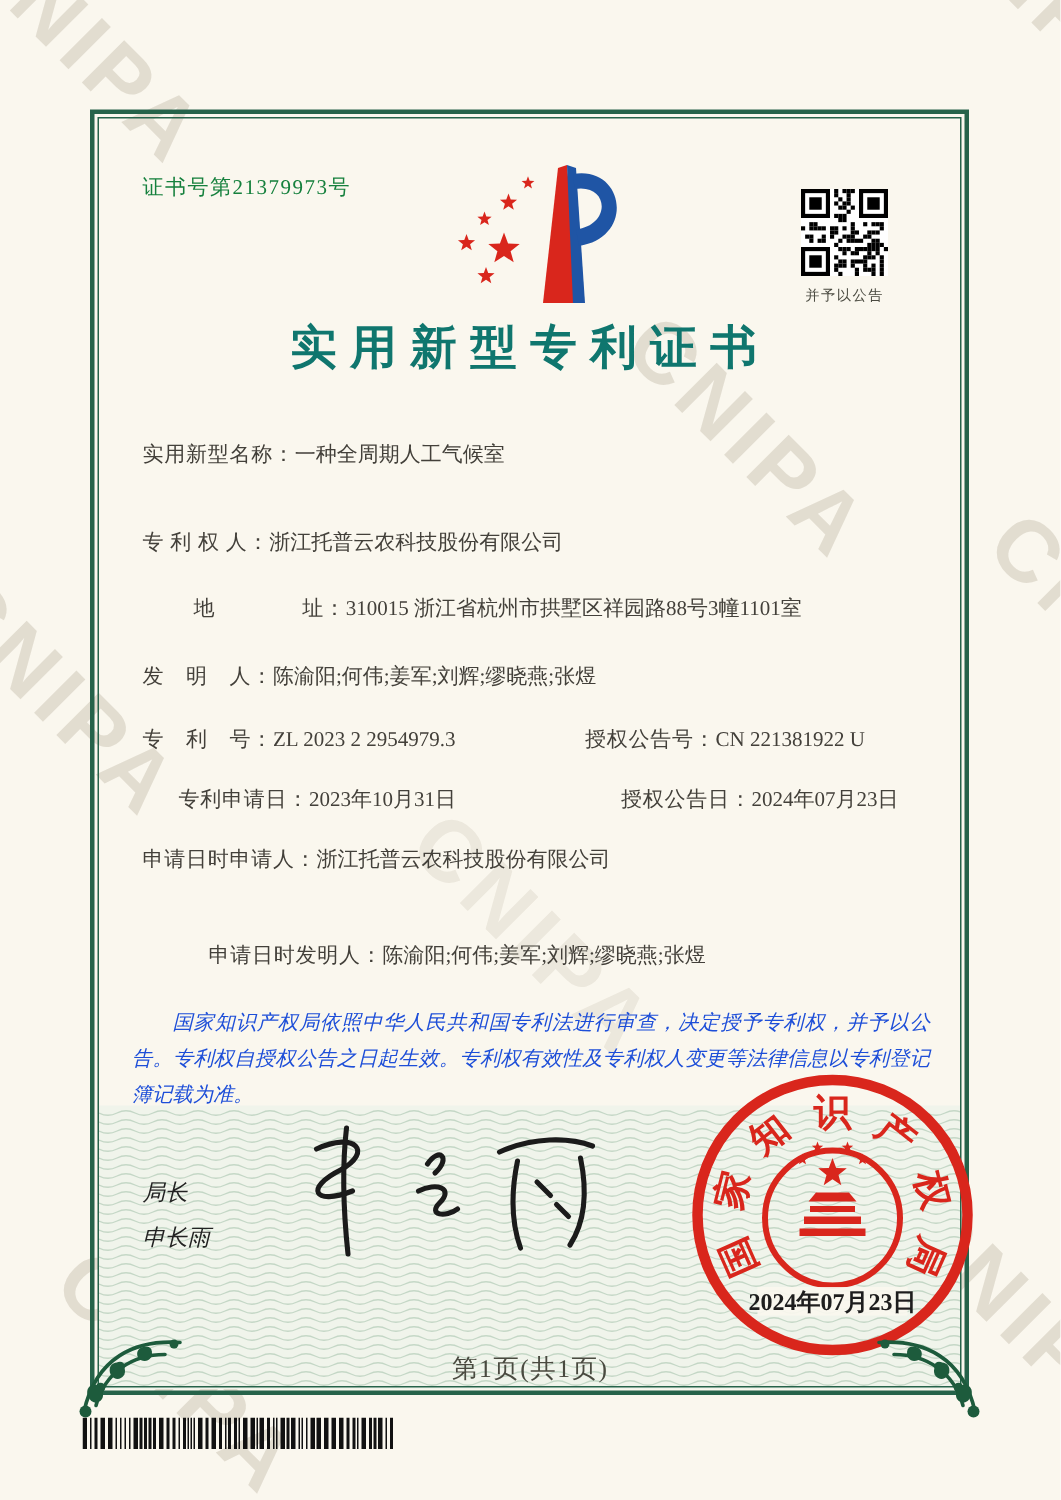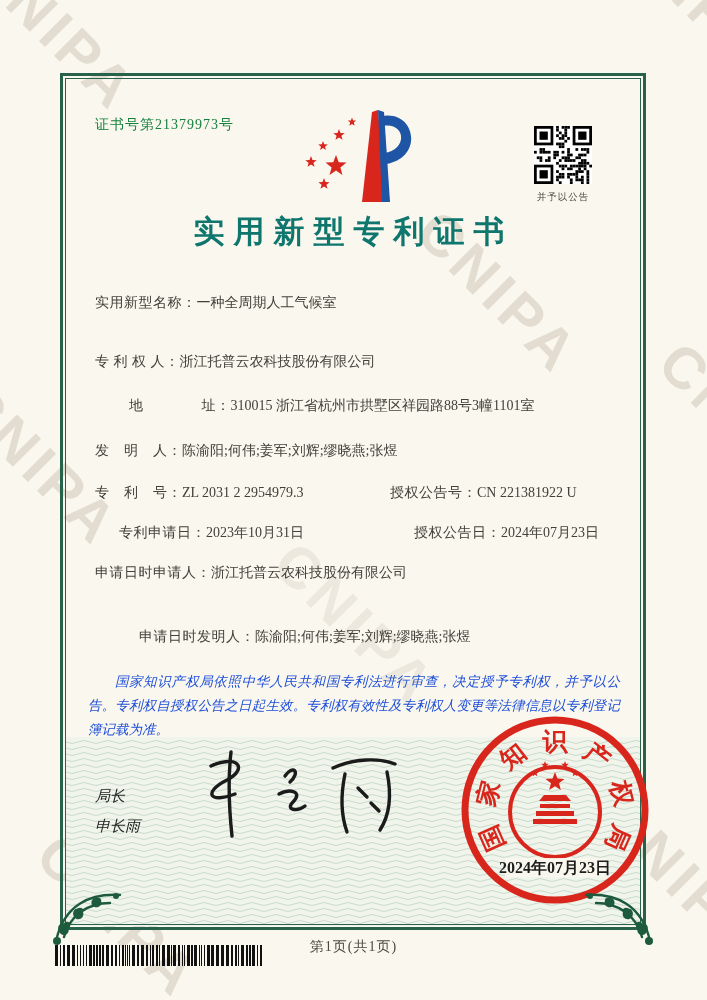--- a/index.html
+++ b/index.html
@@ -28,21 +28,21 @@
   .row{position:absolute;left:95px;width:525px;font-size:14px;color:#43403a;white-space:nowrap;}
   .row .lbl{letter-spacing:.5px;}
   .cell2{position:absolute;left:295px;top:0;}
   .statement{position:absolute;left:88px;top:670px;width:532px;
     font-size:13.5px;line-height:24px;color:#1d4ed8;text-indent:2em;text-align:justify;
     font-style:italic;}
   .director{position:absolute;left:95px;top:781px;font-size:15px;color:#222;line-height:30px;
     font-family:"Liberation Sans","DejaVu Sans",sans-serif;font-style:italic;}
   .sig{position:absolute;left:185px;top:746px;}
   .seal{position:absolute;left:455px;top:712px;}
-  .footer{position:absolute;left:0;top:901px;width:707px;text-align:center;font-size:14px;color:#4a4a40;letter-spacing:1px;margin-top:37px;}
+  .footer{position:absolute;left:0;top:901px;width:707px;text-align:center;font-size:17px;color:#4a4a40;letter-spacing:1px;}
   .corner{position:absolute;width:72px;height:58px;}
   .corner.bl{left:50px;top:889px;}
   .corner.br{left:584px;top:889px;transform:scaleX(-1);}
   .barcode{position:absolute;left:55px;top:945px;}
 </style>
 </head>
 <body>
 
 <div class="page">
 
@@ -247,21 +247,21 @@
   <div class="row" style="top:353px;">
     <span class="lbl">专 利 权 人：</span><span>浙江托普云农科技股份有限公司</span>
   </div>
   <div class="row" style="top:397px;margin-left:34px;">
     <span class="lbl">地　　　　址：</span><span>310015 浙江省杭州市拱墅区祥园路88号3幢1101室</span>
   </div>
   <div class="row" style="top:442px;">
     <span class="lbl">发　明　人：</span><span>陈渝阳;何伟;姜军;刘辉;缪晓燕;张煜</span>
   </div>
   <div class="row" style="top:484px;">
-    <span><span class="lbl">专　利　号：</span><span>ZL 2031 2 2954979.3</span></span>
+    <span><span class="lbl">专　利　号：</span><span>ZL 2023 2 2954979.3</span></span>
     <span class="cell2"><span class="lbl">授权公告号：</span><span>CN 221381922 U</span></span>
   </div>
   <div class="row" style="top:524px;margin-left:24px;">
     <span><span class="lbl">专利申请日：</span><span>2023年10月31日</span></span>
     <span class="cell2"><span class="lbl">授权公告日：</span><span>2024年07月23日</span></span>
   </div>
   <div class="row" style="top:564px;">
     <span class="lbl">申请日时申请人：</span><span>浙江托普云农科技股份有限公司</span>
   </div>
   <div class="row" style="top:628px;margin-left:44px;">

